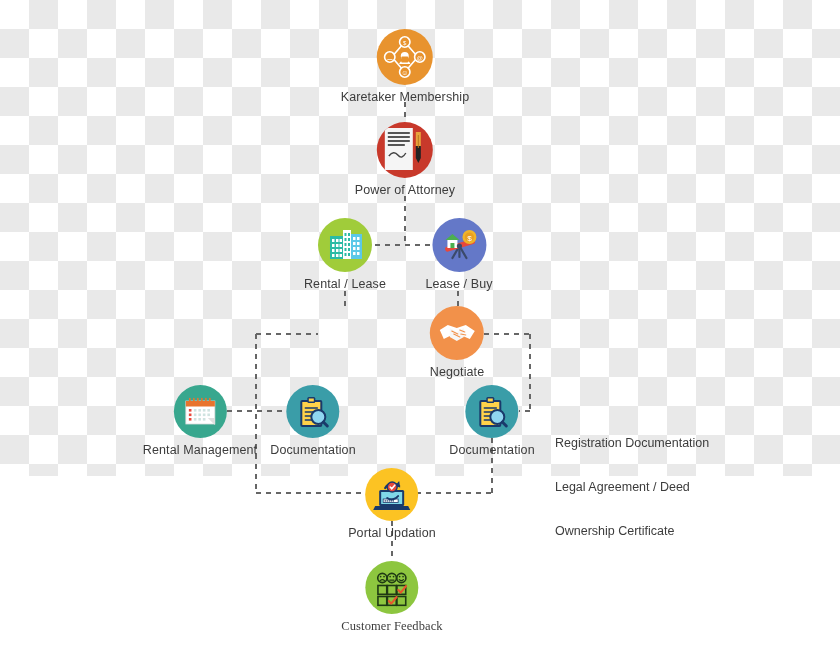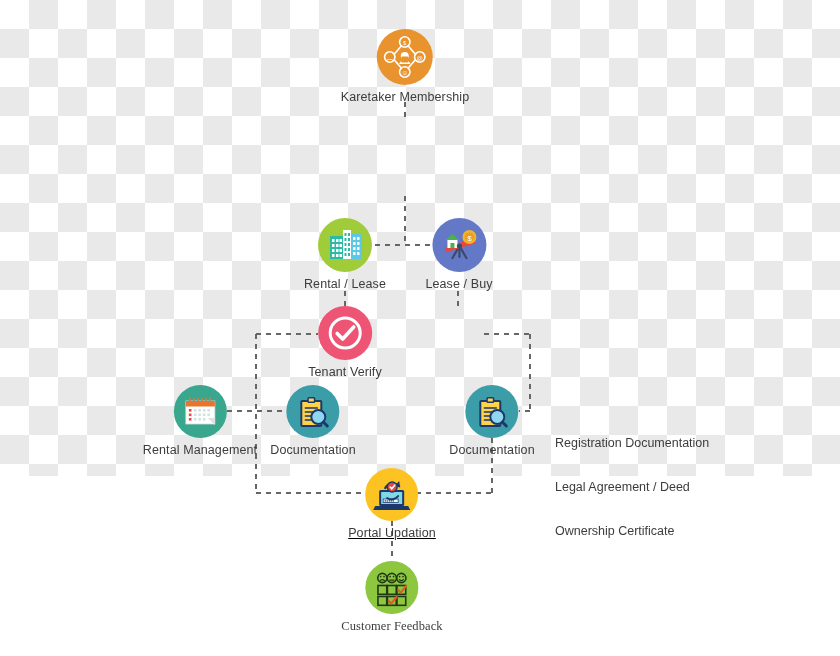--- a/index.html
+++ b/index.html
@@ -120,20 +120,41 @@
         <text x="13" y="30.5" font-size="7" fill="#ffffff" text-anchor="middle" font-family="'Liberation Sans',sans-serif">⚊</text>
         <text x="28" y="46" font-size="7" fill="#ffffff" text-anchor="middle" font-family="'Liberation Sans',sans-serif">☺</text>
         <circle cx="28" cy="27" r="4" fill="#ffffff"></circle>
         <path d="M22.5 35 C22.5 30.5 33.5 30.5 33.5 35 Z" fill="#ffffff"></path>
         <rect x="24.5" y="27.5" width="7" height="6" rx="1" fill="#E8932E"></rect>
       </svg>
     </div>
     <div class="node-label">Karetaker Membership</div>
   </div>
 
+  <div class="node" style="left:405px; top:122px;">
+    <div class="node-circle" style="width:56px; height:56px; background:#C8392B; overflow:hidden;">
+      <svg class="icon-svg" width="56" height="56" viewBox="0 0 56 56">
+        <rect x="8" y="6" width="28" height="42" fill="#f5f5f5"></rect>
+        <g stroke="#555555" stroke-width="2">
+          <line x1="11" y1="11" x2="33" y2="11"></line>
+          <line x1="11" y1="15" x2="33" y2="15"></line>
+          <line x1="11" y1="19" x2="33" y2="19"></line>
+          <line x1="11" y1="23" x2="28" y2="23"></line>
+        </g>
+        <path d="M12 34 q5 -6 9 -1 t8 -2" stroke="#444444" stroke-width="1.4" fill="none"></path>
+        <g transform="translate(34,10)">
+          <path d="M5 0 L10 0 L10 14 L7.5 19 L5 14 Z" fill="#E8A33D"></path>
+          <path d="M5 14 L10 14 L10 26 L5 26 Z" fill="#222222"></path>
+          <path d="M5 26 L10 26 L7.5 31 Z" fill="#222222"></path>
+          <line x1="7.5" y1="3" x2="7.5" y2="16" stroke="#b8791f" stroke-width="1"></line>
+        </g>
+      </svg>
+    </div>
+    <div class="node-label">Power of Attorney</div>
+  </div>
 
   <div class="node" style="left:345px; top:218px;">
     <div class="node-circle" style="width:54px; height:54px; background:#A0CC3A;">
       <svg class="icon-svg" width="54" height="54" viewBox="0 0 54 54">
         <rect x="12" y="18" width="13" height="23" fill="#2BBBA5"></rect>
         <rect x="25" y="12" width="8" height="29" fill="#ffffff"></rect>
         <rect x="33" y="16" width="11" height="25" fill="#5BC8E8"></rect>
         <g fill="#ffffff">
           <rect x="14" y="21" width="2.5" height="3"></rect>
             <rect x="18" y="21" width="2.5" height="3"></rect>
@@ -191,30 +212,38 @@
         </g>
         <circle cx="37" cy="19" r="7" fill="#F0B429"></circle>
         <circle cx="37" cy="19" r="4.6" fill="#E8A020"></circle>
         <text x="37" y="22.5" font-size="8" fill="#ffffff" text-anchor="middle" font-family="'Liberation Sans',sans-serif">$</text>
         <circle cx="27" cy="28" r="2.6" fill="#3b4a6b"></circle>
       </svg>
     </div>
     <div class="node-label">Lease / Buy</div>
   </div>
 
-  <div class="node" style="left:345px; top:306px;">
-    <div class="node-circle" style="width:54px; height:54px; background:#EE5575;">
+
+  <div class="node" style="left:457px; top:306px;">
+    <div class="node-circle" style="width:54px; height:54px; background:#F2914A;">
       <svg class="icon-svg" width="54" height="54" viewBox="0 0 54 54">
-        <circle cx="27" cy="27" r="15" fill="none" stroke="#ffffff" stroke-width="3"></circle>
-        <path d="M19 27.5 L24.5 33 L35.5 21" fill="none" stroke="#ffffff" stroke-width="3.6" stroke-linecap="round" stroke-linejoin="round"></path>
-      </svg>
-    </div>
-    <div class="node-label">Tenant Verify</div>
-  </div>
-
+        <g fill="#ffffff">
+          <path d="M10 24 L18 19 L27 22 L36 19 L45 25 L40 33 L33 30 L27 33 L20 30 L14 33 Z"></path>
+          <path d="M20 22 L27 26 L34 22 L34 31 L27 35 L20 31 Z" fill="#f7f7f7"></path>
+        </g>
+        <g stroke="#F2914A" stroke-width="1.1" fill="none" stroke-linecap="round">
+          <line x1="22" y1="25" x2="28" y2="28"></line>
+          <line x1="24" y1="28" x2="30" y2="31"></line>
+          <line x1="30" y1="24" x2="35" y2="26"></line>
+          <line x1="31" y1="28" x2="36" y2="29"></line>
+        </g>
+      </svg>
+    </div>
+    <div class="node-label">Negotiate</div>
+  </div>
 
   <div class="node" style="left:200px; top:385px;text-align:center;">
     <div class="node-circle" style="width:53px; height:53px; background:#38A78E;">
       <svg class="icon-svg" width="53" height="53" viewBox="0 0 53 53">
         <rect x="12" y="16" width="29" height="23" fill="#ffffff" stroke="#dddddd" stroke-width="0.8"></rect>
         <rect x="12" y="16" width="29" height="5.5" fill="#E8742E"></rect>
         <g stroke="#E8742E" stroke-width="1.6" stroke-linecap="round">
           <line x1="16" y1="13.5" x2="16" y2="17"></line>
           <line x1="20" y1="13.5" x2="20" y2="17"></line>
           <line x1="24" y1="13.5" x2="24" y2="17"></line>
@@ -279,21 +308,21 @@
           <line x1="19" y1="31" x2="28" y2="31"></line>
           <line x1="19" y1="35" x2="26" y2="35"></line>
         </g>
         <circle cx="32" cy="32" r="7" fill="#8FD6F0" stroke="#1a3a6b" stroke-width="2"></circle>
         <line x1="37" y1="37" x2="41" y2="41" stroke="#1a3a6b" stroke-width="3" stroke-linecap="round"></line>
       </svg>
     </div>
     <div class="node-label">Documentation</div>
   </div>
 
-  <div class="node" style="left:392px; top:468px;text-decoration:underline;">
+  <div class="node" style="left:392px; top:468px;">
     <div class="node-circle" style="width:53px; height:53px; background:#FCC323;">
       <svg class="icon-svg" width="53" height="53" viewBox="0 0 53 53">
         <rect x="14" y="22" width="25" height="16" rx="1.5" fill="#1a3a6b"></rect>
         <rect x="16" y="24" width="21" height="12" fill="#7FD8E8"></rect>
         <rect x="18" y="31" width="15" height="3.5" fill="#ffffff" stroke="#1a3a6b" stroke-width="0.8"></rect>
         <g fill="#1a3a6b">
           <rect x="19.5" y="32.2" width="1.2" height="1.4"></rect>
           <rect x="21.5" y="32.2" width="1.2" height="1.4"></rect>
           <rect x="23.5" y="32.2" width="1.2" height="1.4"></rect>
           <rect x="25.5" y="32.2" width="1.2" height="1.4"></rect>

